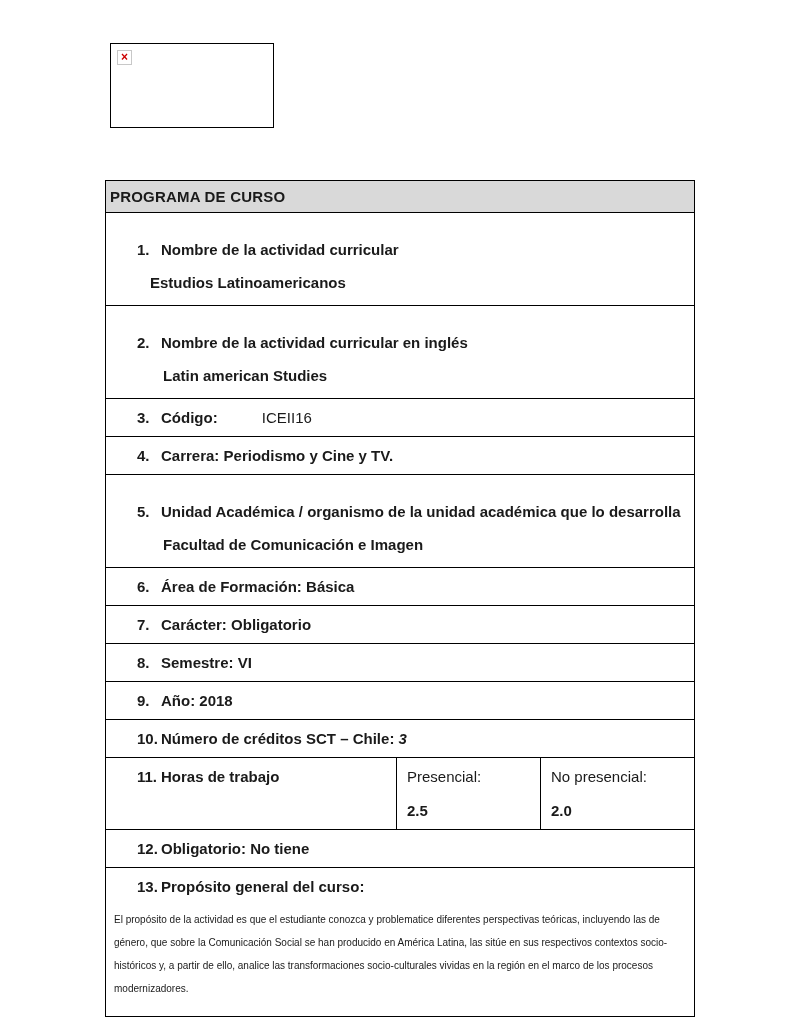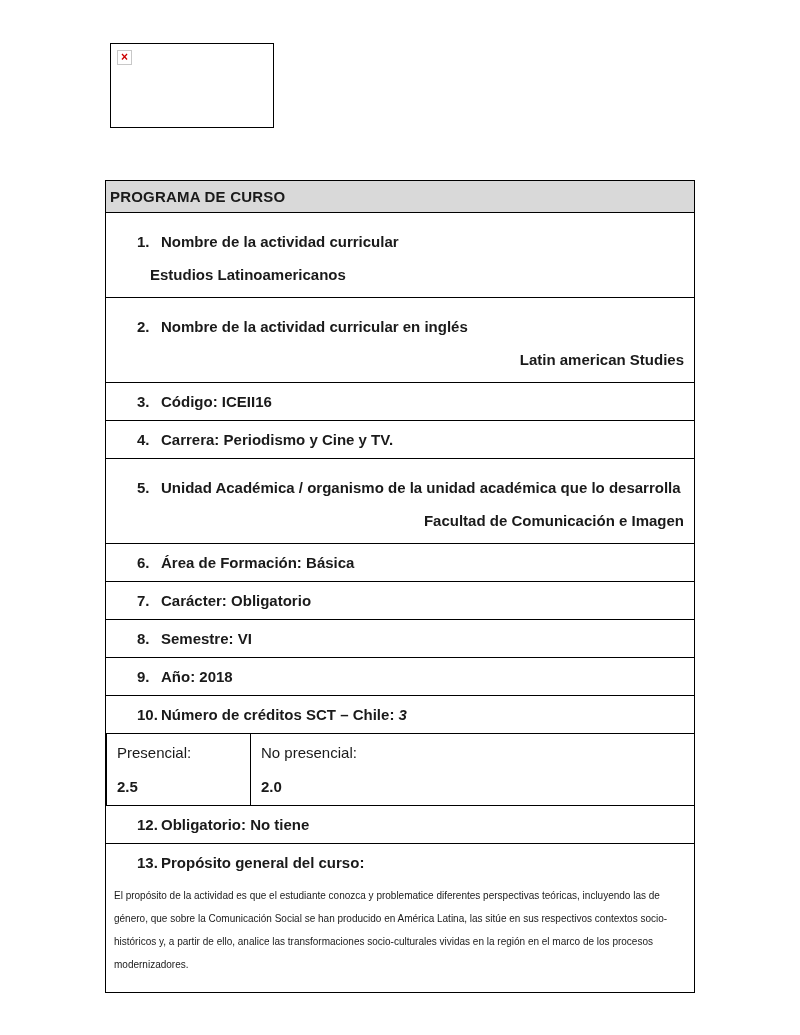--- a/index.html
+++ b/index.html
@@ -54,25 +54,25 @@
     letter-spacing: 0.2px;
   }
   .row {
     border-bottom: 1px solid #000;
     padding: 10px 10px 10px 31px;
     font-weight: bold;
   }
   .row:last-child { border-bottom: none; }
   .num { display: inline-block; min-width: 24px; }
   .sub { display: block; margin-top: 16px; margin-left: 13px; }
-  .sub-deep { display: block; margin-top: 16px; margin-left: 26px; text-align: right; }
-  .plain { font-weight: bold; }
+  .sub-deep { display: block; margin-top: 16px; margin-left: 26px; }
+  .plain { font-weight: normal; margin-left: 40px; }
   .bi { font-weight: bold; font-style: italic; }
 
-  .row-tall { padding-top: 20px; padding-bottom: 14px; }
+  .row-tall { padding-top: 28px; padding-bottom: 14px; }
 
   
   .row-cols {
     display: flex;
     border-bottom: 1px solid #000;
     font-weight: bold;
   }
   .col1 { width: 290px; padding: 10px 10px 10px 31px; }
   .col2 { width: 144px; border-left: 1px solid #000; padding: 10px 10px 10px 10px; }
   .col3 { width: 150px; border-left: 1px solid #000; padding: 10px 10px 10px 10px; }
@@ -146,20 +146,23 @@
     <span class="num">9.</span><span>Año:</span>
     <span>2018</span>
   </div>
 
   <div class="row">
     <span class="num">10.</span><span>Número de créditos SCT – Chile:</span>
     <span class="bi">3</span>
   </div>
 
   <div class="row-cols">
+    <div class="col1">
+      <span class="num">11.</span><span>Horas de trabajo</span>
+    </div>
     <div class="col2">
       <span class="col-label">Presencial:</span>
       <span class="col-value">2.5</span>
     </div>
     <div class="col3">
       <span class="col-label">No presencial:</span>
       <span class="col-value">2.0</span>
     </div>
   </div>
 

